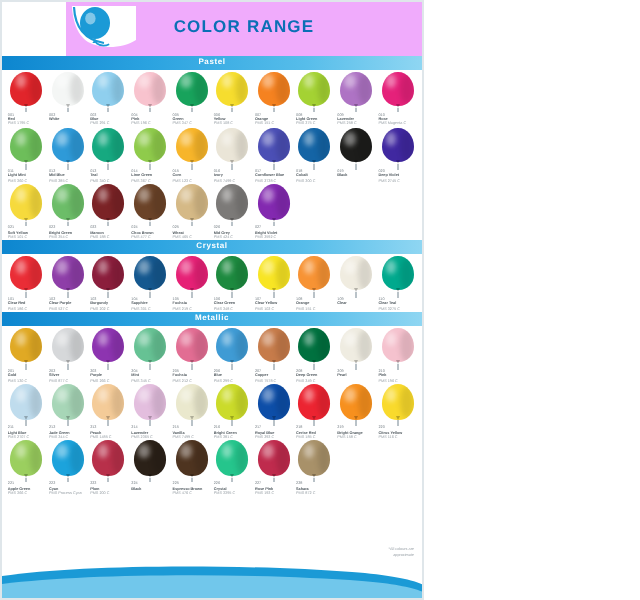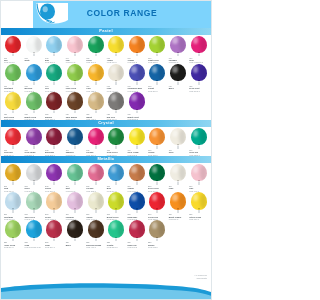--- a/index.html
+++ b/index.html
@@ -11,21 +11,21 @@
   }
   #sheet{
     position:absolute;inset:0;
     background:#ffffff;
     border:1px solid #dfe6ea;
     box-sizing:border-box;
   }
   
   .header{
     position:relative;height:27px;
-    background:#7dd3fc;
+    background:#f0abfc;
     margin-left:32px;
   }
   .logo{
     position:absolute;left:2px;top:1px;width:34px;height:24px;
   }
   .title{
     position:absolute;left:0;right:0;top:7px;
     text-align:center;
     color:#0a6fb5;
     font-size:8.5px;

